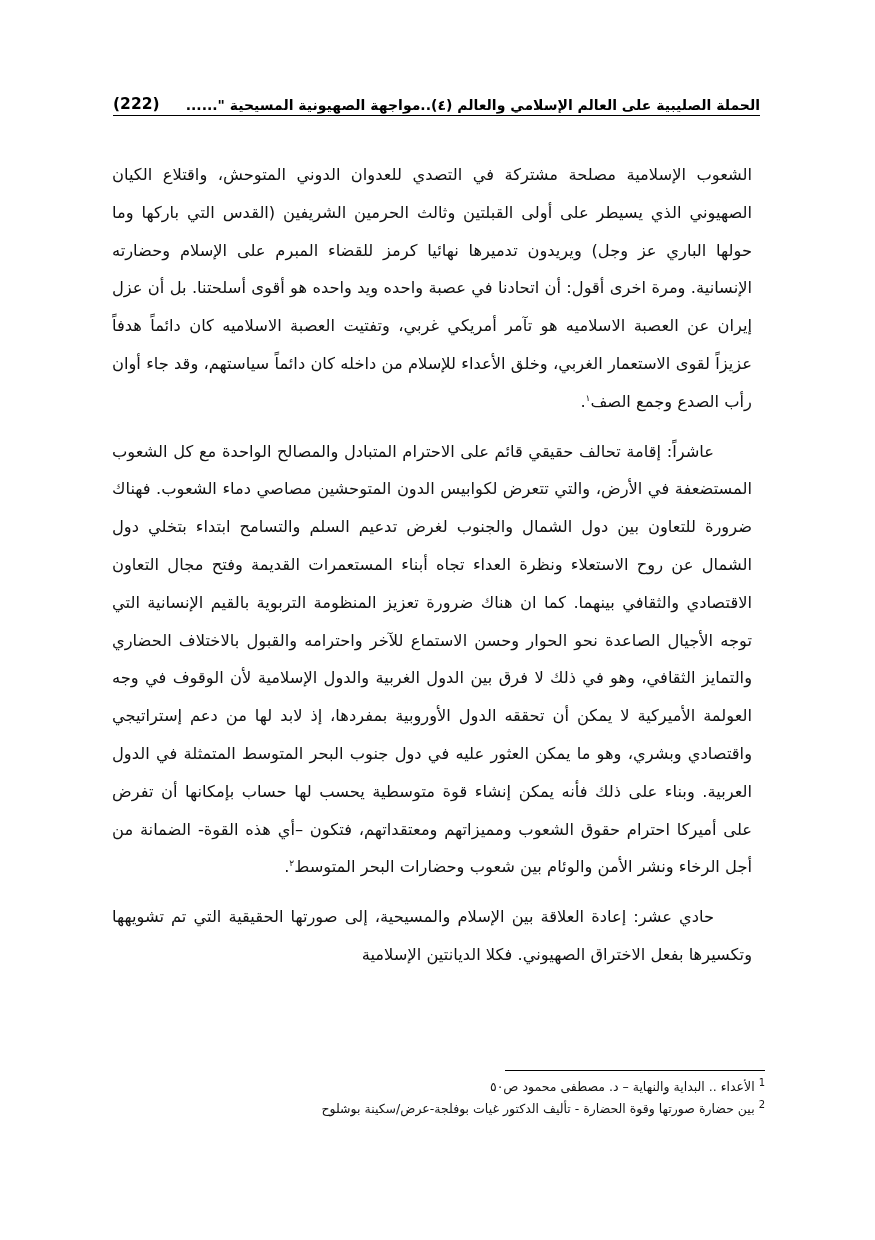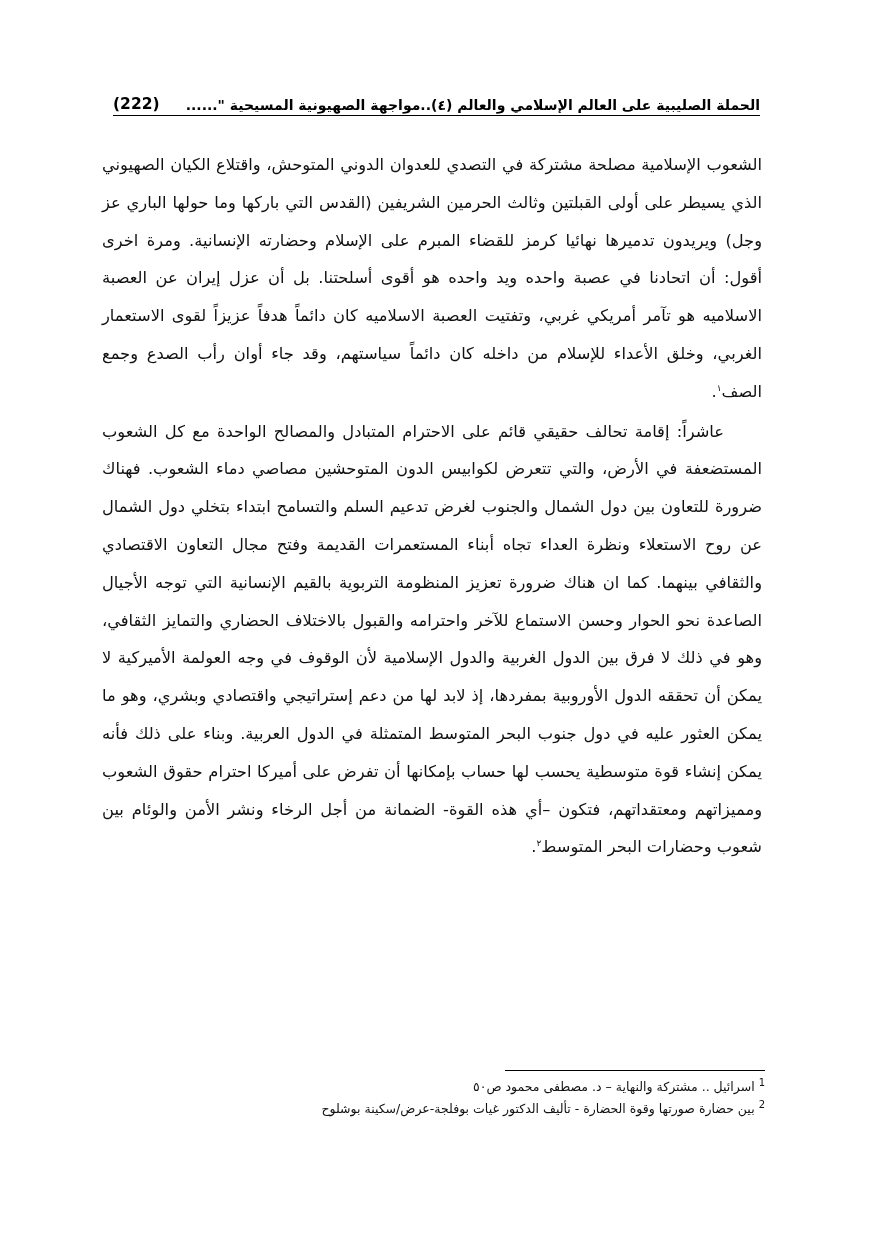--- a/index.html
+++ b/index.html
@@ -56,21 +56,21 @@
       top: 144px;
       direction: rtl;
       text-align: justify;
       text-align-last: right;
       font-family: "DejaVu Sans", sans-serif;
       font-size: 16.3px;
       line-height: 37.8px;
       color: #111;
     }
     .body-text p {
-      margin: 2px;
+      margin: 12px;
     }
     .body-text p.indent {
       text-indent: 38px;
     }
     sup.fn-ref {
       font-size: 9px;
       line-height: 0;
       vertical-align: super;
     }
     .footnote-rule {
@@ -106,26 +106,27 @@
 <div class="page">
 
   <div class="running-header">
     <span class="title">الحملة الصليبية على العالم الإسلامي والعالم (٤)..مواجهة الصهيونية المسيحية "......</span>
     <span class="page-num">(222)</span>
   </div>
 
   <div class="body-text">
     <p><span>الشعوب الإسلامية مصلحة مشتركة في التصدي للعدوان الدوني المتوحش، واقتلاع الكيان الصهيوني الذي يسيطر على أولى القبلتين وثالث الحرمين الشريفين (القدس التي باركها وما حولها الباري عز وجل) ويريدون تدميرها نهائيا كرمز للقضاء المبرم على الإسلام وحضارته الإنسانية. ومرة اخرى أقول: أن اتحادنا في عصبة واحده ويد واحده هو أقوى أسلحتنا. بل أن عزل إيران عن العصبة الاسلاميه هو تآمر أمريكي غربي، وتفتيت العصبة الاسلاميه كان دائماً هدفاً عزيزاً لقوى الاستعمار الغربي، وخلق الأعداء للإسلام من داخله كان دائماً سياستهم، وقد جاء أوان رأب الصدع وجمع الصف</span><sup class="fn-ref">١</sup><span>.</span></p>
     <p class="indent"><span>عاشراً: إقامة تحالف حقيقي قائم على الاحترام المتبادل والمصالح الواحدة مع كل الشعوب المستضعفة في الأرض، والتي تتعرض لكوابيس الدون المتوحشين مصاصي دماء الشعوب. فهناك ضرورة للتعاون بين دول الشمال والجنوب لغرض تدعيم السلم والتسامح ابتداء بتخلي دول الشمال عن روح الاستعلاء ونظرة العداء تجاه أبناء المستعمرات القديمة وفتح مجال التعاون الاقتصادي والثقافي بينهما. كما ان هناك ضرورة تعزيز المنظومة التربوية بالقيم الإنسانية التي توجه الأجيال الصاعدة نحو الحوار وحسن الاستماع للآخر واحترامه والقبول بالاختلاف الحضاري والتمايز الثقافي، وهو في ذلك لا فرق بين الدول الغربية والدول الإسلامية لأن الوقوف في وجه العولمة الأميركية لا يمكن أن تحققه الدول الأوروبية بمفردها، إذ لابد لها من دعم إستراتيجي واقتصادي وبشري، وهو ما يمكن العثور عليه في دول جنوب البحر المتوسط المتمثلة في الدول العربية. وبناء على ذلك فأنه يمكن إنشاء قوة متوسطية يحسب لها حساب بإمكانها أن تفرض على أميركا احترام حقوق الشعوب ومميزاتهم ومعتقداتهم، فتكون –أي هذه القوة- الضمانة من أجل الرخاء ونشر الأمن والوئام بين شعوب وحضارات البحر المتوسط</span><sup class="fn-ref">٢</sup><span>.</span></p>
+    <p class="indent"><span>حادي عشر: إعادة العلاقة بين الإسلام والمسيحية، إلى صورتها الحقيقية التي تم تشويهها وتكسيرها بفعل الاختراق الصهيوني. فكلا الديانتين الإسلامية</span></p>
   </div>
 
   <div class="footnote-rule"></div>
 
   <div class="footnotes">
     <div class="footnote">
-      <span class="fn-num">1</span><span>اسرائيل .. مشتركة والنهاية – د. مصطفى محمود ص٥٠</span>
+      <span class="fn-num">1</span><span>الأعداء .. البداية والنهاية – د. مصطفى محمود ص٥٠</span>
     </div>
     <div class="footnote">
       <span class="fn-num">2</span><span>بين حضارة صورتها وقوة الحضارة - تأليف الدكتور غيات بوفلجة-عرض/سكينة بوشلوح</span>
     </div>
   </div>
 
 </div>
 
 </body></html>

